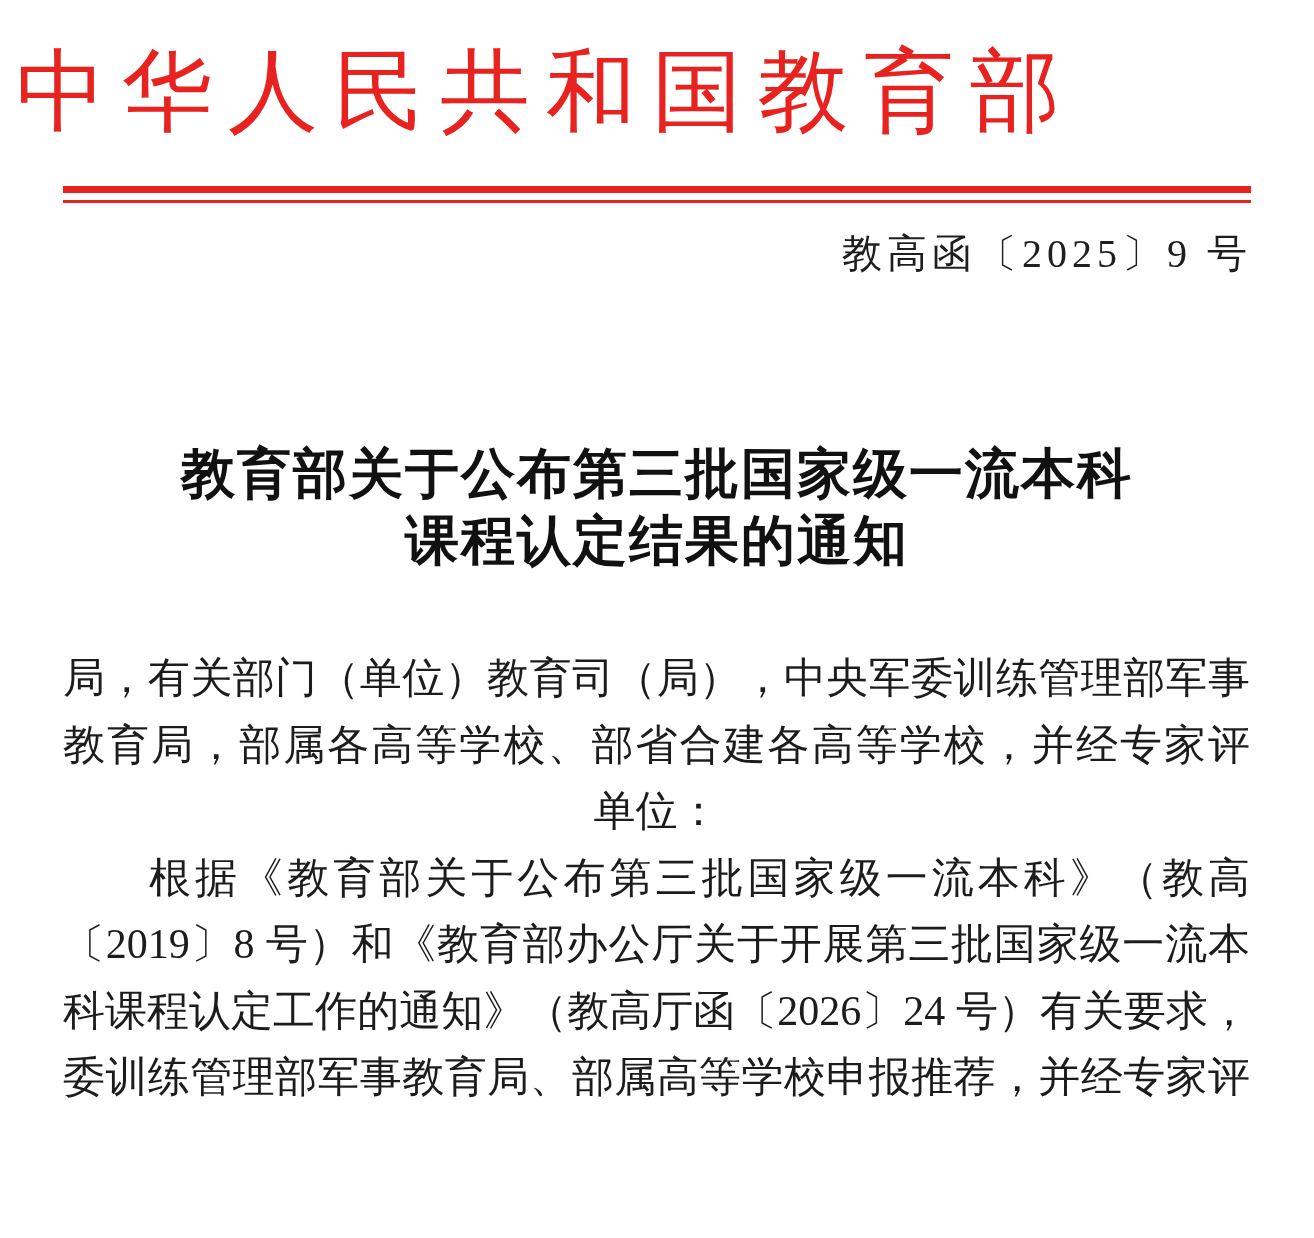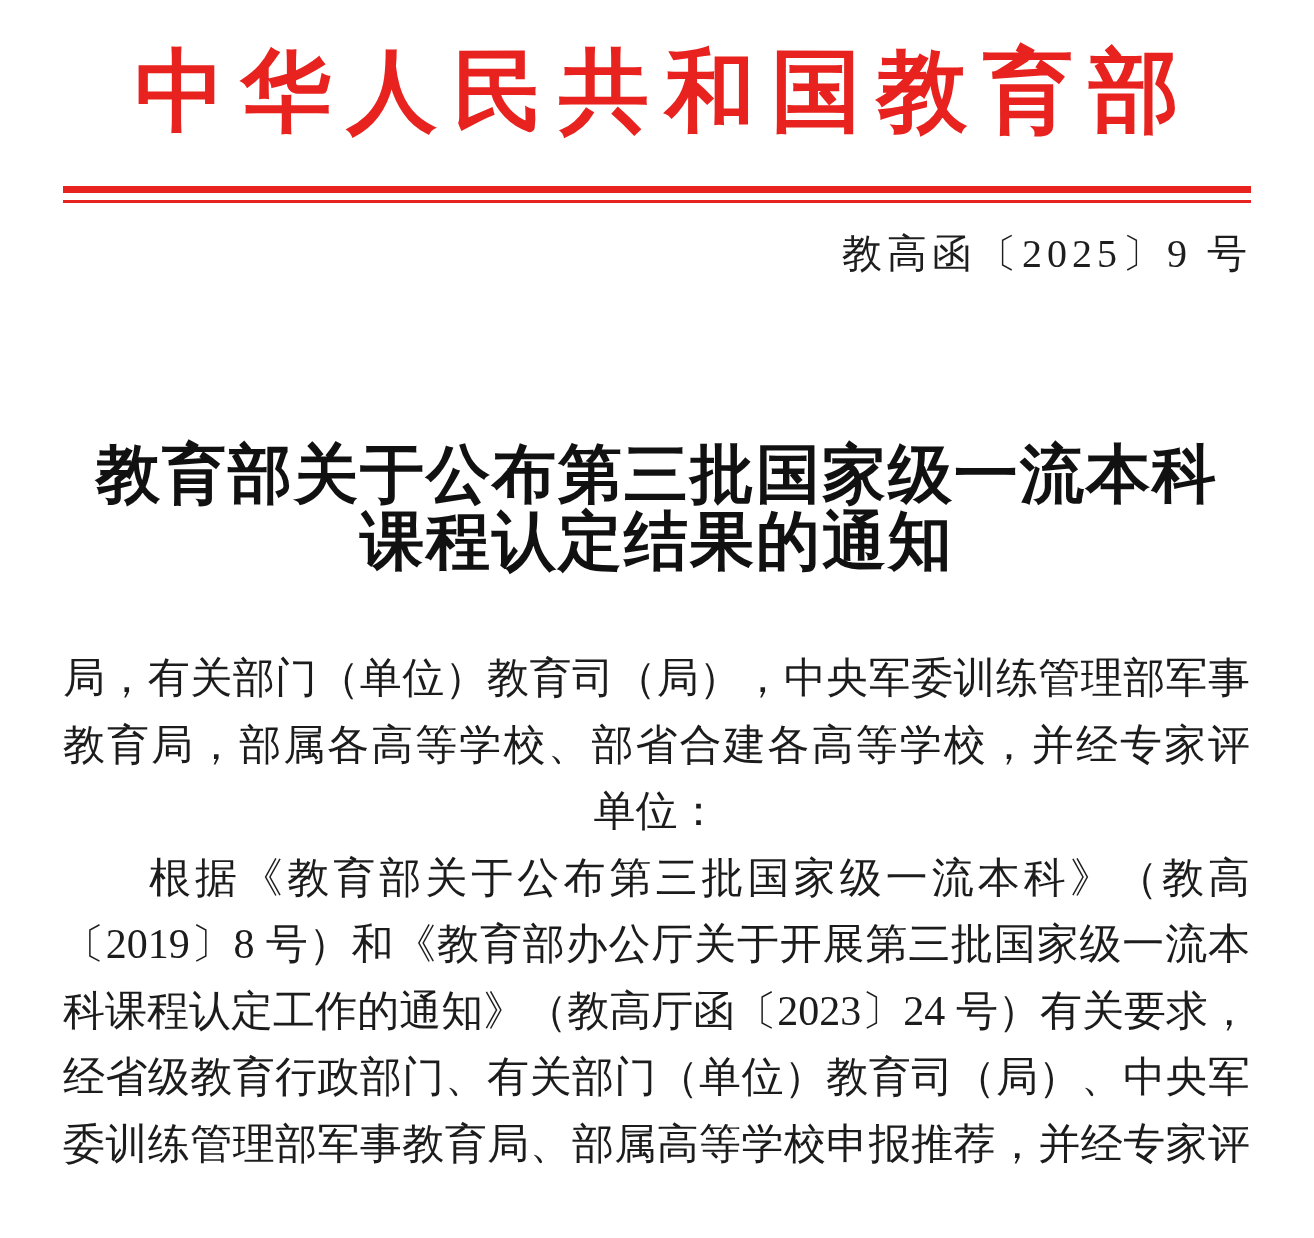--- a/index.html
+++ b/index.html
@@ -18,23 +18,23 @@
   }
   
   .masthead {
     position: absolute;
     top: 0;
     left: 0;
     right: 0;
     height: 184px;
     line-height: 184px;
     margin: 0;
-    text-align: center;
+    text-align: left;
     font-size: 90px;
-    font-weight: bold;
+    font-weight: normal;
     letter-spacing: 16px;
     text-indent: 16px;
     color: var(--red, #e8231f);
     white-space: nowrap;
   }
   .rule-thick {
     position: absolute;
     top: 186px;
     left: 63px;
     width: 1188px;
@@ -60,21 +60,21 @@
     color: #1e1e1e;
     white-space: nowrap;
   }
   
   .doc-title {
     position: absolute;
     top: 441px;
     left: 63px;
     width: 1188px;
     text-align: center;
-    font-size: 64px;
+    font-size: 54px;
     font-weight: bold;
     line-height: 67px;
     letter-spacing: 2px;
     color: #111111;
   }
   
   .body-text {
     position: absolute;
     top: 645px;
     left: 63px;
@@ -112,18 +112,17 @@
     <div>教育部关于公布第三批国家级一流本科</div>
     <div>课程认定结果的通知</div>
   </div>
 
   <div class="body-text">
     <div class="line j">局，有关部门（单位）教育司（局），中央军委训练管理部军事</div>
     <div class="line j">教育局，部属各高等学校、部省合建各高等学校，并经专家评</div>
     <div class="line">单位：</div>
     <div class="line j indent">根据《教育部关于公布第三批国家级一流本科》（教高</div>
     <div class="line j">〔2019〕8 号）和《教育部办公厅关于开展第三批国家级一流本</div>
-    <div class="line j">科课程认定工作的通知》（教高厅函〔2023〕24 号）有关要求，</div>
-    <div class="line j">经省级教育行政部门、有关部门（单位）教育司（局）、中央军</div>
+    <div class="line j">科课程认定工作的通知》（教高厅函〔2026〕24 号）有关要求，</div>
     <div class="line j">委训练管理部军事教育局、部属高等学校申报推荐，并经专家评</div>
   </div>
 
 </div>
 
 </body></html>

